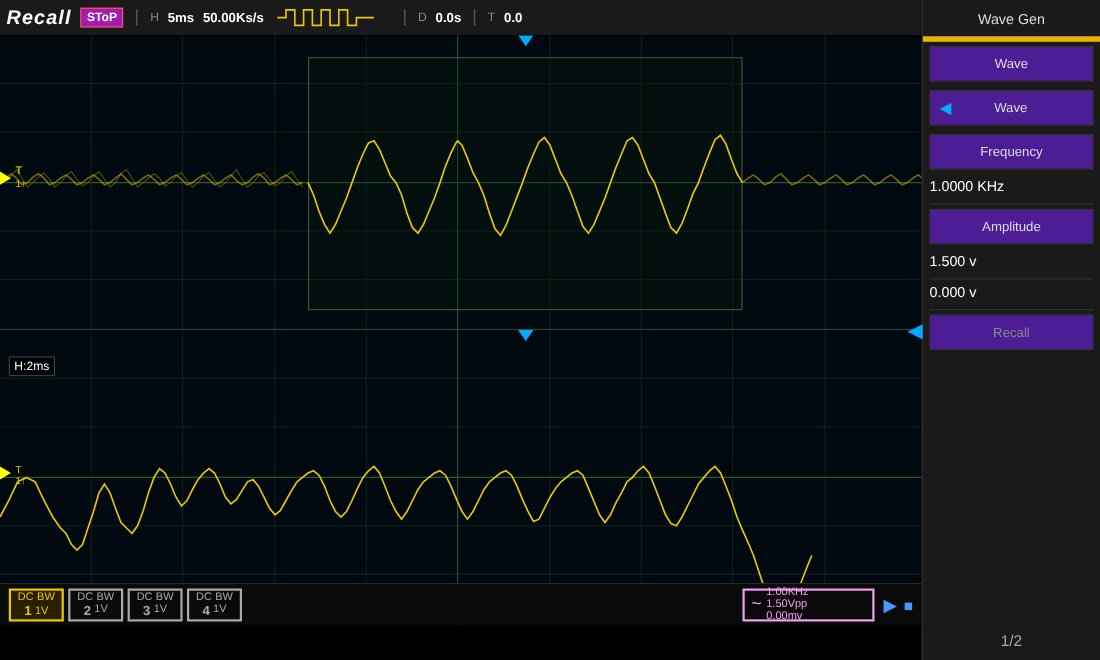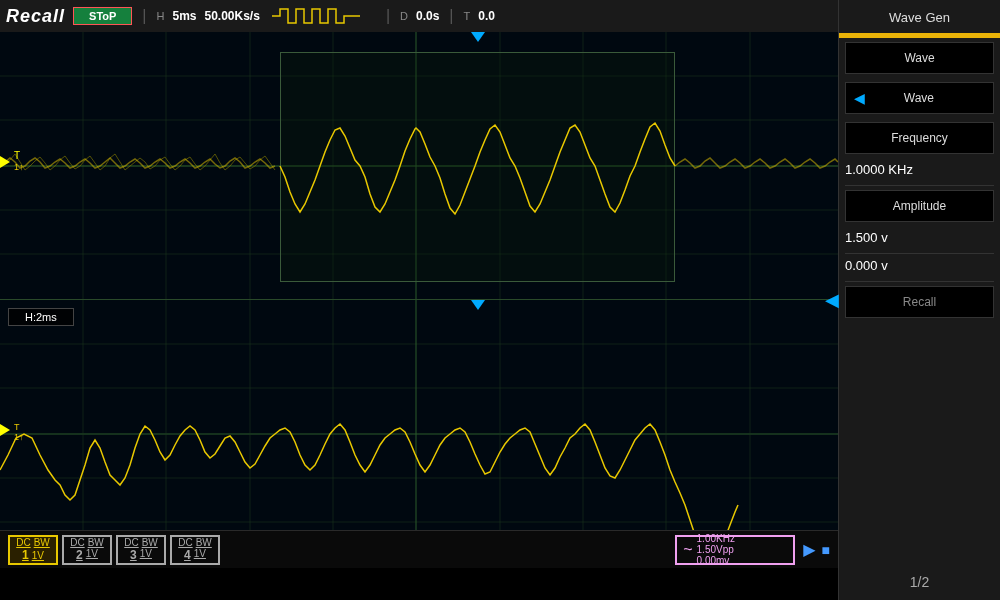--- a/index.html
+++ b/index.html
@@ -27,25 +27,25 @@
 
     .brand {
       color: #fff;
       font-size: 18px;
       font-weight: bold;
       font-style: italic;
       letter-spacing: 1px;
     }
 
     .stop-badge {
-      background: #15803d;
+      background: #a21caf;
       color: #fff;
       font-size: 11px;
       font-weight: bold;
-      padding: 2px 15px;
+      padding: 2px 5px;
       border: 1px solid #f55;
     }
 
     .toolbar-label {
       color: #888;
       font-size: 11px;
     }
 
     .toolbar-value {
       color: #fff;
@@ -141,21 +141,20 @@
       border: 2px solid #e8c800;
       color: #e8c800;
       font-size: 10px;
       padding: 2px 4px;
       display: flex;
       flex-direction: column;
       align-items: center;
       min-width: 50px;
       height: 30px;
       justify-content: center;
-      text-decoration: underline;
     }
 
     .ch-box.active {
       background: #2a2000;
     }
 
     .ch-num {
       font-size: 12px;
       font-weight: bold;
     }
@@ -212,21 +211,21 @@
       border-bottom: 5px solid #eab308;
     }
 
     .panel-btn {
       color: #ddd;
       font-size: 12px;
       text-align: center;
       padding: 8px 10px;
       border: 1px solid #333;
       margin: 4px 6px;
-      background: #000000;
+      background: #4c1d95;
       cursor: pointer;
     }
 
     .panel-btn.with-arrow {
       display: flex;
       align-items: center;
       justify-content: space-between;
       padding: 7px 8px;
     }
 
@@ -248,26 +247,26 @@
       color: #aaa;
       font-size: 14px;
       text-align: center;
       margin-top: auto;
       padding: 10px 0;
     }
 
     
     .h-label {
       position: absolute;
-      top: 8px;
+      top: 24px;
       left: 8px;
       color: #fff;
       font-size: 11px;
       background: rgba(0,0,0,0.7);
-      padding: 2px 16px;
+      padding: 2px 4px;
       border: 1px solid #444;
     }
 
     
     .wave-svg {
       position: absolute;
       top: 0; left: 0;
       width: 100%;
       height: 100%;
     }

